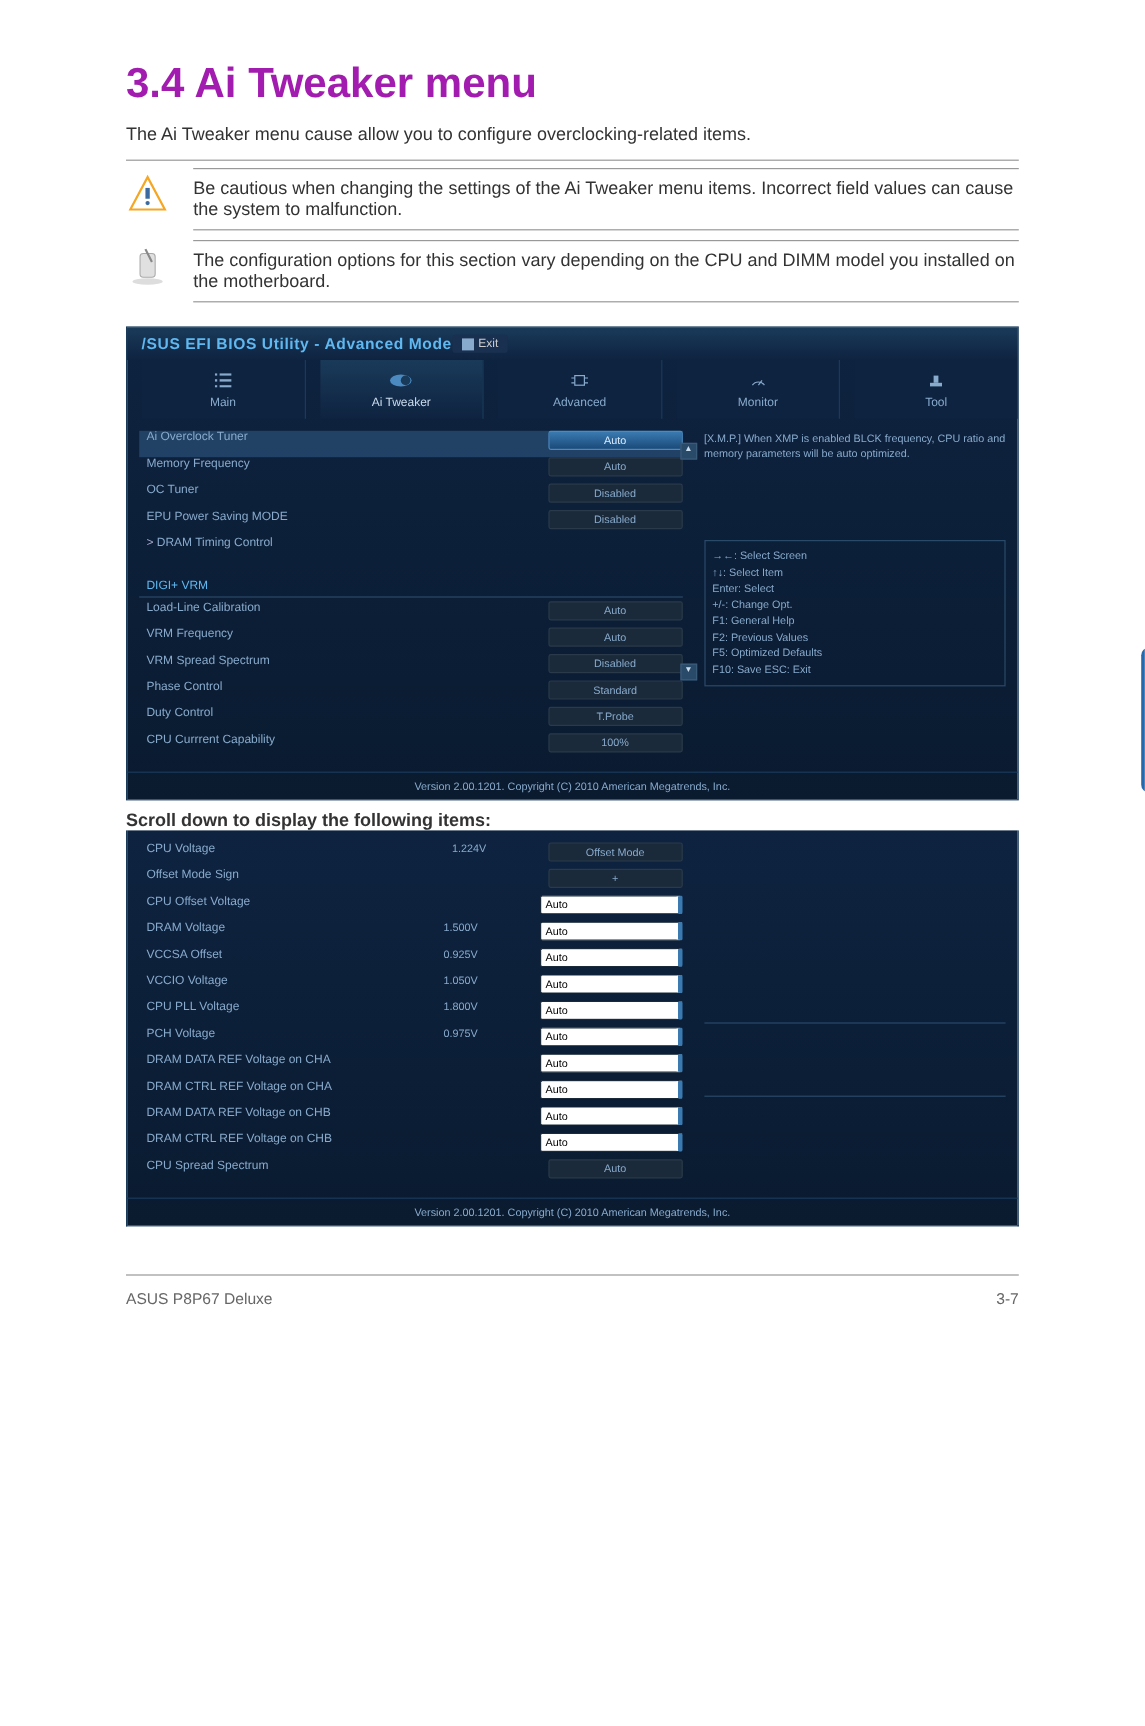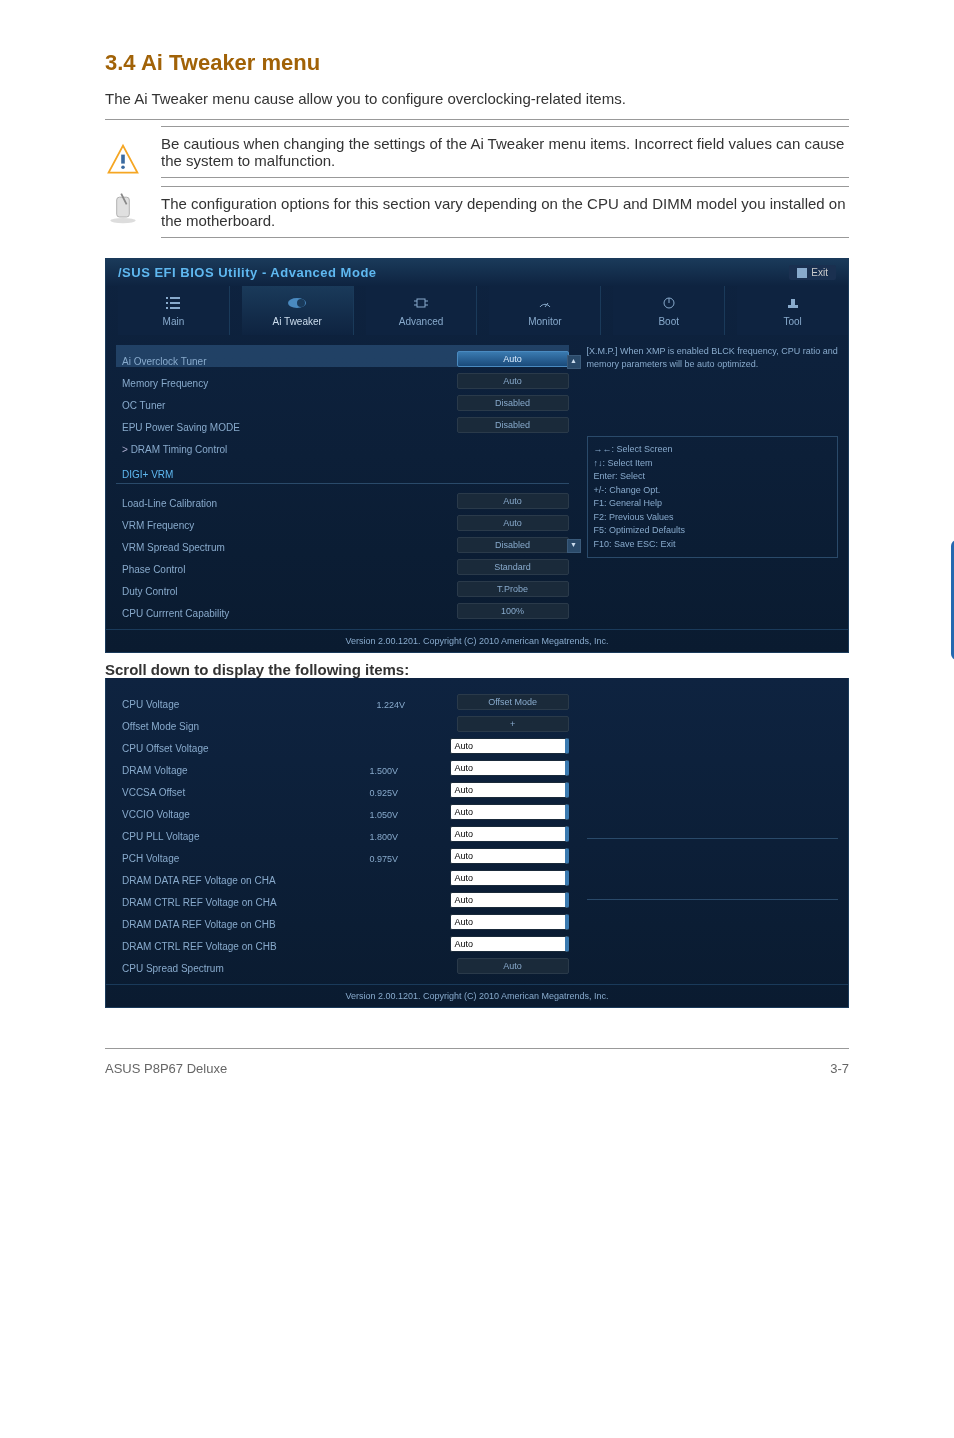--- a/index.html
+++ b/index.html
@@ -1,25 +1,25 @@
 <!DOCTYPE html>
 <html><head>
 <meta charset="utf-8">
 <style>
 body { margin: 0; padding: 0; font-family: Arial, Helvetica, sans-serif; background: #fff; width: 954px; }
 .page { padding: 50px 105px 30px 105px; position: relative; }
-.heading { font-size: 22px; font-weight: bold; color: #a16207; margin-bottom: 14px; }
+.heading { font-size: 35px; font-weight: bold; color: #a21caf; margin-bottom: 14px; }
 .subtext { font-size: 15px; color: #333; margin-bottom: 12px; }
-.notice-row { display: flex; align-items: flex-end; gap: 20px; margin-top: 12px; border-top: 1px solid #999; padding-top: 6px; }
+.notice-row { display: flex; align-items: flex-start; gap: 20px; margin-top: 12px; border-top: 1px solid #999; padding-top: 6px; }
 .notice-icon { width: 36px; height: 36px; flex-shrink: 0; margin-top: 4px; }
 .notice-text { font-size: 15px; color: #333; border-top: 1px solid #999; border-bottom: 1px solid #999; padding: 8px 0; flex: 1; }
 .notice-row-bottom { display: flex; align-items: flex-start; gap: 20px; margin-top: 8px; margin-bottom: 20px; }
 
 .bios-panel { background: linear-gradient(180deg, #0e2340 0%, #0a1b30 100%); border: 1px solid #1a3a5a; position: relative; }
-.bios-top { display: flex; align-items: center; justify-content: space-between; padding: 6px 12px; background: linear-gradient(180deg, #1a3a5a 0%, #0e2340 100%); }
+.bios-top { display: flex; align-items: center; padding: 6px 12px; background: linear-gradient(180deg, #1a3a5a 0%, #0e2340 100%); }
 .bios-brand { font-size: 13px; color: #5fb8f0; font-weight: bold; letter-spacing: 0.5px; }
 .bios-exit { font-size: 10px; color: #ccc; display: flex; align-items: center; gap: 4px; background: #1a3050; padding: 2px 8px; border-radius: 2px; }
 .exit-icon { width: 10px; height: 10px; background: #88aacc; }
 
 .tabbar { display: flex; }
 .tab { flex: 1; text-align: center; padding: 10px 0 8px 0; border-right: 1px solid #1a3a5a; background: #0e2340; margin-left: 12px; }
 .tab:last-child { border-right: none; }
 .tab-active { background: linear-gradient(180deg, #1a3a5a 0%, #0e2340 100%); }
 .tab-icon { height: 14px; display: flex; align-items: center; justify-content: center; margin-bottom: 6px; }
 .tab-label { font-size: 10px; color: #88aacc; }
@@ -27,21 +27,21 @@
 
 .bios-body { display: flex; padding: 10px; }
 .bios-left { flex: 1.8; padding-right: 8px; }
 .bios-right { flex: 1; padding-left: 10px; position: relative; }
 .right-text { font-size: 9px; color: #88aacc; line-height: 1.4; }
 .right-help { border: 1px solid #2a4a6a; padding: 6px; margin-top: 66px; font-size: 9px; color: #88aacc; line-height: 1.5; }
 
 .scrollbar { position: absolute; right: -2px; top: 10px; width: 12px; height: 300px; }
 .scroll-btn { width: 12px; height: 12px; background: #2a4a6a; border: 1px solid #3a5a7a; font-size: 7px; color: #cde; text-align: center; line-height: 10px; }
 
-.row { display: flex; align-items: flex-end; height: 22px; font-size: 10px; color: #88aacc; }
+.row { display: flex; align-items: flex-start; height: 22px; font-size: 10px; color: #88aacc; }
 .row-sel { background: rgba(80,140,200,0.3); }
 .row-label { flex: 1; padding-left: 6px; }
 .row-val { width: 110px; text-align: center; border-radius: 2px; padding: 2px 0; font-size: 9px; }
 .val-selected { background: linear-gradient(180deg, #3a7ab0 0%, #1a4a7a 100%); color: #def; border: 1px solid #4a8ac0; }
 .val-dark { background: #1a2a3a; color: #88aacc; border: 1px solid #2a3a4a; }
 .val-input { background: #fff; color: #000; border: 1px solid #1a2a3a; border-right: 4px solid #3a7ab0; text-align: left; padding-left: 4px; }
 .sec-hdr { font-size: 10px; color: #5fb8f0; padding: 6px 0 3px 6px; border-bottom: 1px solid #2a4a6a; margin-bottom: 3px; margin-top: 8px; }
 .submenu { color: #88aacc; }
 .submenu::before { content: "> "; color: #aac; }
 .footer-bios { text-align: center; font-size: 9px; color: #88aacc; padding: 6px 0; border-top: 1px solid #1a3a5a; }
@@ -124,29 +124,20 @@
         <div class="tab-label">Advanced</div>
       </div>
       <div class="tab">
         <div class="tab-icon">
             <svg width="14" height="12">
               <path d="M2 10 A6 6 0 0 1 12 10" fill="none" stroke="#88aacc"></path>
               <line x1="7" y1="10" x2="10" y2="6" stroke="#88aacc"></line>
             </svg>
           </div>
         <div class="tab-label">Monitor</div>
-      </div>
-      <div class="tab">
-        <div class="tab-icon">
-            <svg width="12" height="12">
-              <circle cx="6" cy="6" r="5" fill="none" stroke="#88aacc"></circle>
-              <line x1="6" y1="1" x2="6" y2="6" stroke="#88aacc"></line>
-            </svg>
-          </div>
-        <div class="tab-label">Boot</div>
       </div>
       <div class="tab">
         <div class="tab-icon">
             <svg width="14" height="12">
               <rect x="2" y="8" width="10" height="3" fill="#88aacc"></rect>
               <rect x="5" y="2" width="4" height="6" fill="#88aacc"></rect>
             </svg>
           </div>
         <div class="tab-label">Tool</div>
       </div>

